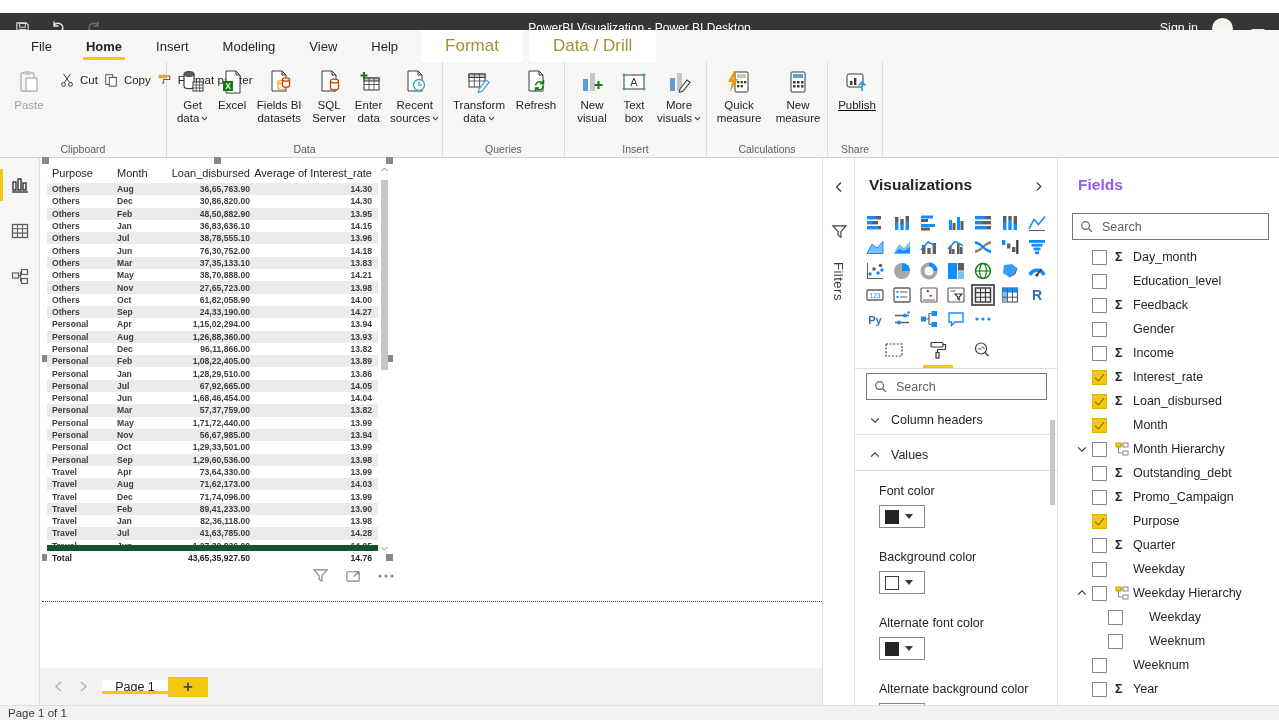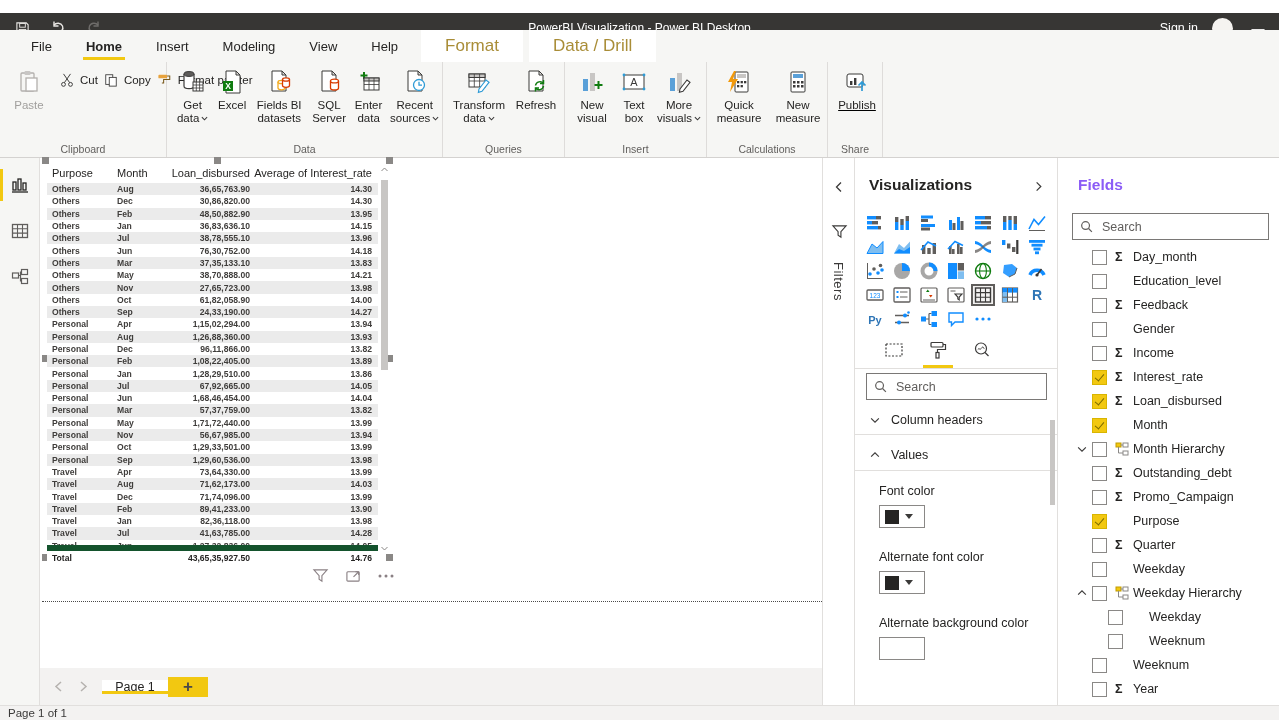--- a/index.html
+++ b/index.html
@@ -968,20 +968,27 @@
 
   <div id="viz-controls">
       <div class="ctrl">
         <div class="ctrl-label">Font color</div>
         <div class="swatch-btn">
           <span class="swatch" style="background: rgb(37, 36, 35);"></span>
           <span class="dd-arrow"></span>
         </div>
       </div>
       <div class="ctrl">
+        <div class="ctrl-label">Background color</div>
+        <div class="swatch-btn">
+          <span class="swatch" style="background: rgb(255, 255, 255); border: 1px solid rgb(59, 58, 57);"></span>
+          <span class="dd-arrow"></span>
+        </div>
+      </div>
+      <div class="ctrl">
         <div class="ctrl-label">Alternate font color</div>
         <div class="swatch-btn">
           <span class="swatch" style="background: rgb(37, 36, 35);"></span>
           <span class="dd-arrow"></span>
         </div>
       </div>
       <div class="ctrl">
         <div class="ctrl-label">Alternate background color</div>
         <div class="swatch-btn"></div>
       </div>

